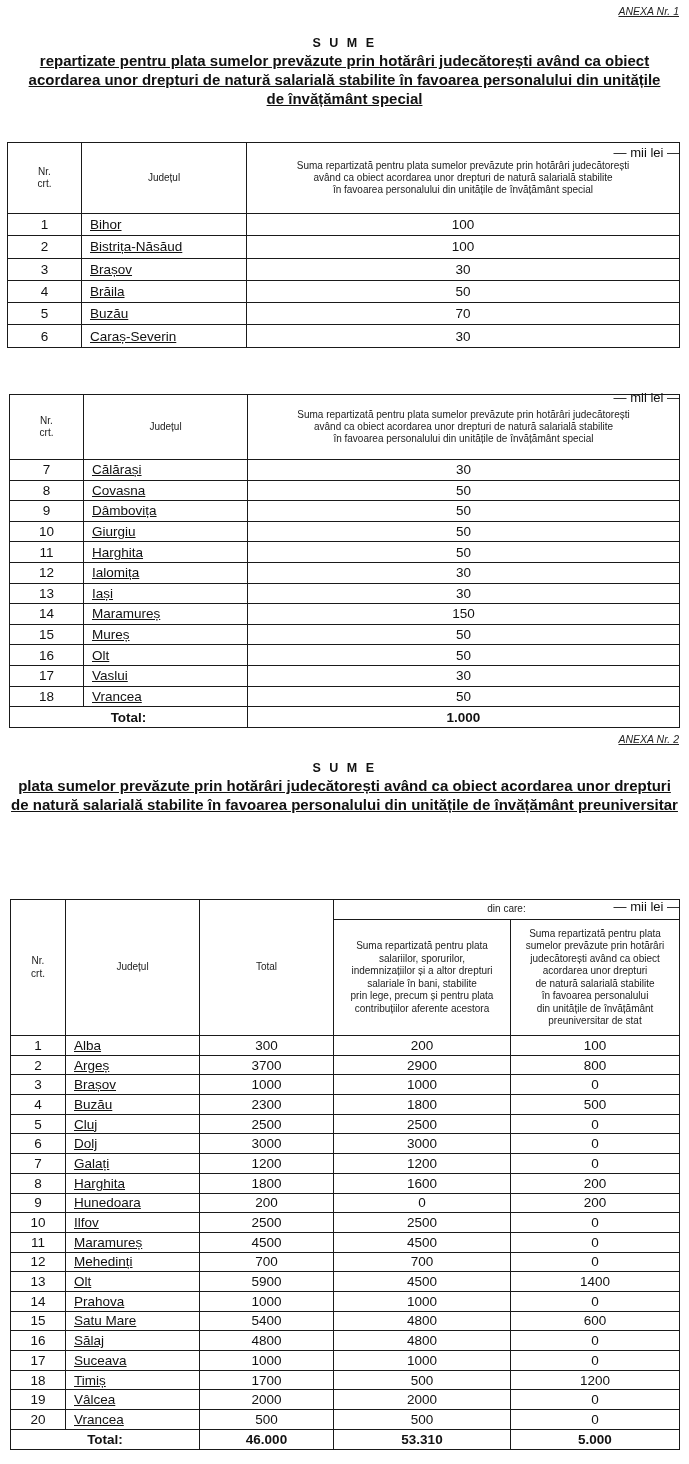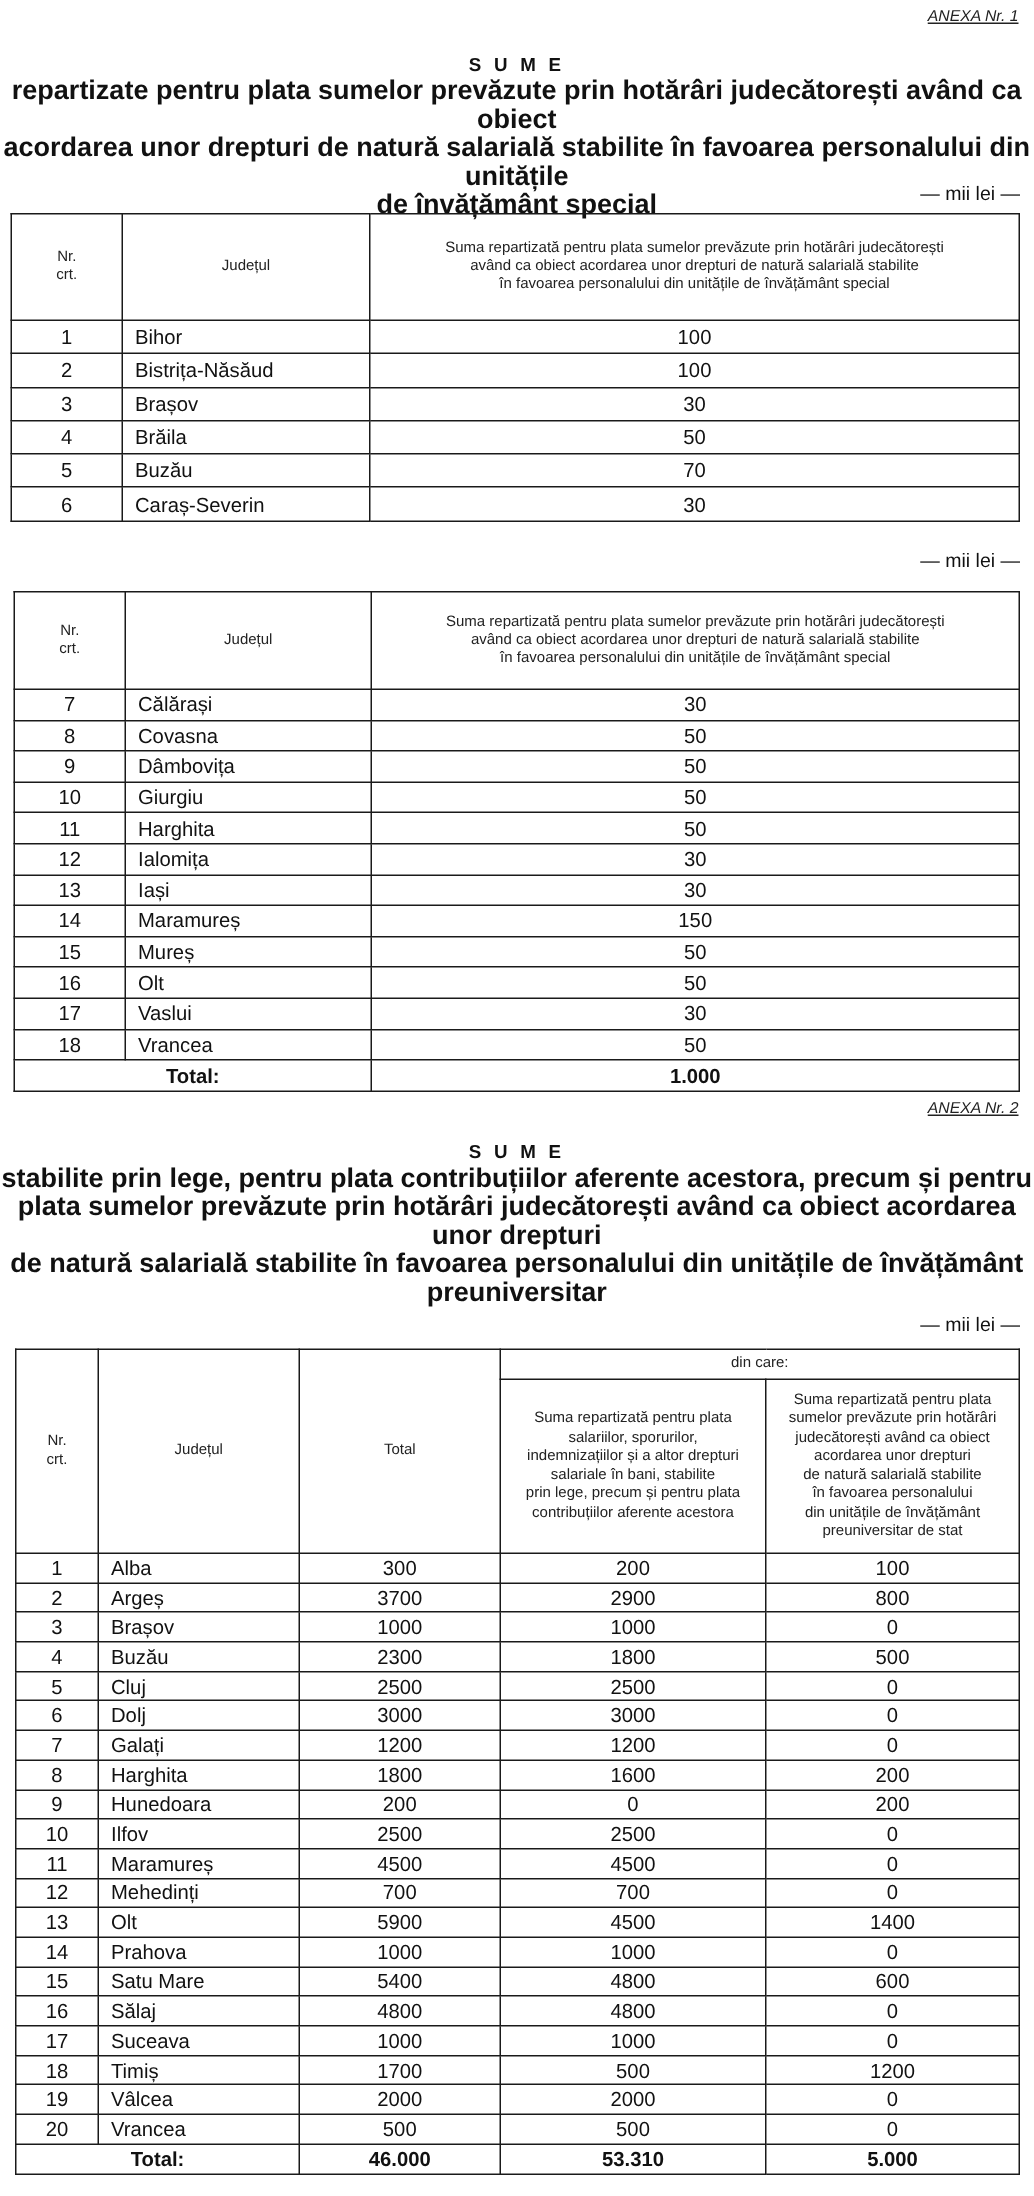--- a/index.html
+++ b/index.html
@@ -7,27 +7,27 @@
     width: 689px; height: 1464px; position: relative; overflow: hidden;
     font-family: "Liberation Sans", sans-serif; color: #111;
   }
   .abs { position: absolute; }
   .anexa {
     right: 10px; font-size: 10.5px; font-style: italic; text-decoration: underline;
     color: #222;
   }
   .title-block { left: 0; width: 689px; text-align: center; font-weight: bold; color: #111; }
   .sume { font-size: 12.5px; letter-spacing: 2.5px; line-height: 16px; }
-  .subtitle { font-size: 18px; line-height: 19px; }
-  .unit { right: 9px; font-size: 13px; color: #111; }
+  .subtitle { font-size: 15px; line-height: 19px; text-decoration: underline; }
+  .unit { right: 9px; font-size: 13px; color: #111; margin-top: 24px; }
   table { border-collapse: collapse; position: absolute; table-layout: fixed; }
   td, th { border: 1.5px solid #1a1a1a; padding: 0; font-weight: normal; }
   th { font-size: 10px; line-height: 12px; color: #222; text-align: center; vertical-align: middle; }
   td { font-size: 13.5px; text-align: center; vertical-align: middle; color: #111; }
-  td.name { text-align: left; padding-left: 8px; }
+  td.name { text-align: left; padding-left: 8px; text-decoration: underline; }
   td.bold, th.bold { font-weight: bold; }
   .t1 tbody tr { height: 22.3px; }
   .t2 tbody tr { height: 20.6px; }
   .t3 tbody tr { height: 19.7px; }
   .t3 th { font-size: 10px; line-height: 12.5px; }
 </style>
 </head>
 <body>
 
 <div class="abs anexa" style="top:5px;">ANEXA Nr. 1</div>
@@ -173,21 +173,20 @@
     <tr style="height:21px;">
       <td colspan="2" class="bold">Total:</td>
       <td class="bold">1.000</td>
     </tr>
   </tfoot>
 </table>
 
 <div class="abs anexa" style="top:733px;margin-left:10px;">ANEXA Nr. 2</div>
 <div class="abs title-block sume" style="top:760px;">S U M E</div>
 <div class="abs title-block subtitle" style="top:776px;">
-  <div>stabilite prin lege, pentru plata contribuțiilor aferente acestora, precum și pentru</div>
   <div>plata sumelor prevăzute prin hotărâri judecătorești având ca obiect acordarea unor drepturi</div>
   <div>de natură salarială stabilite în favoarea personalului din unitățile de învățământ preuniversitar</div>
 </div>
 <div class="abs unit" style="top:875px;">— mii lei —</div>
 
 <table class="t3" style="left:10px; top:899px; width:670px;">
   <colgroup>
     <col style="width:55px">
       <col style="width:134px">
       <col style="width:134px">

